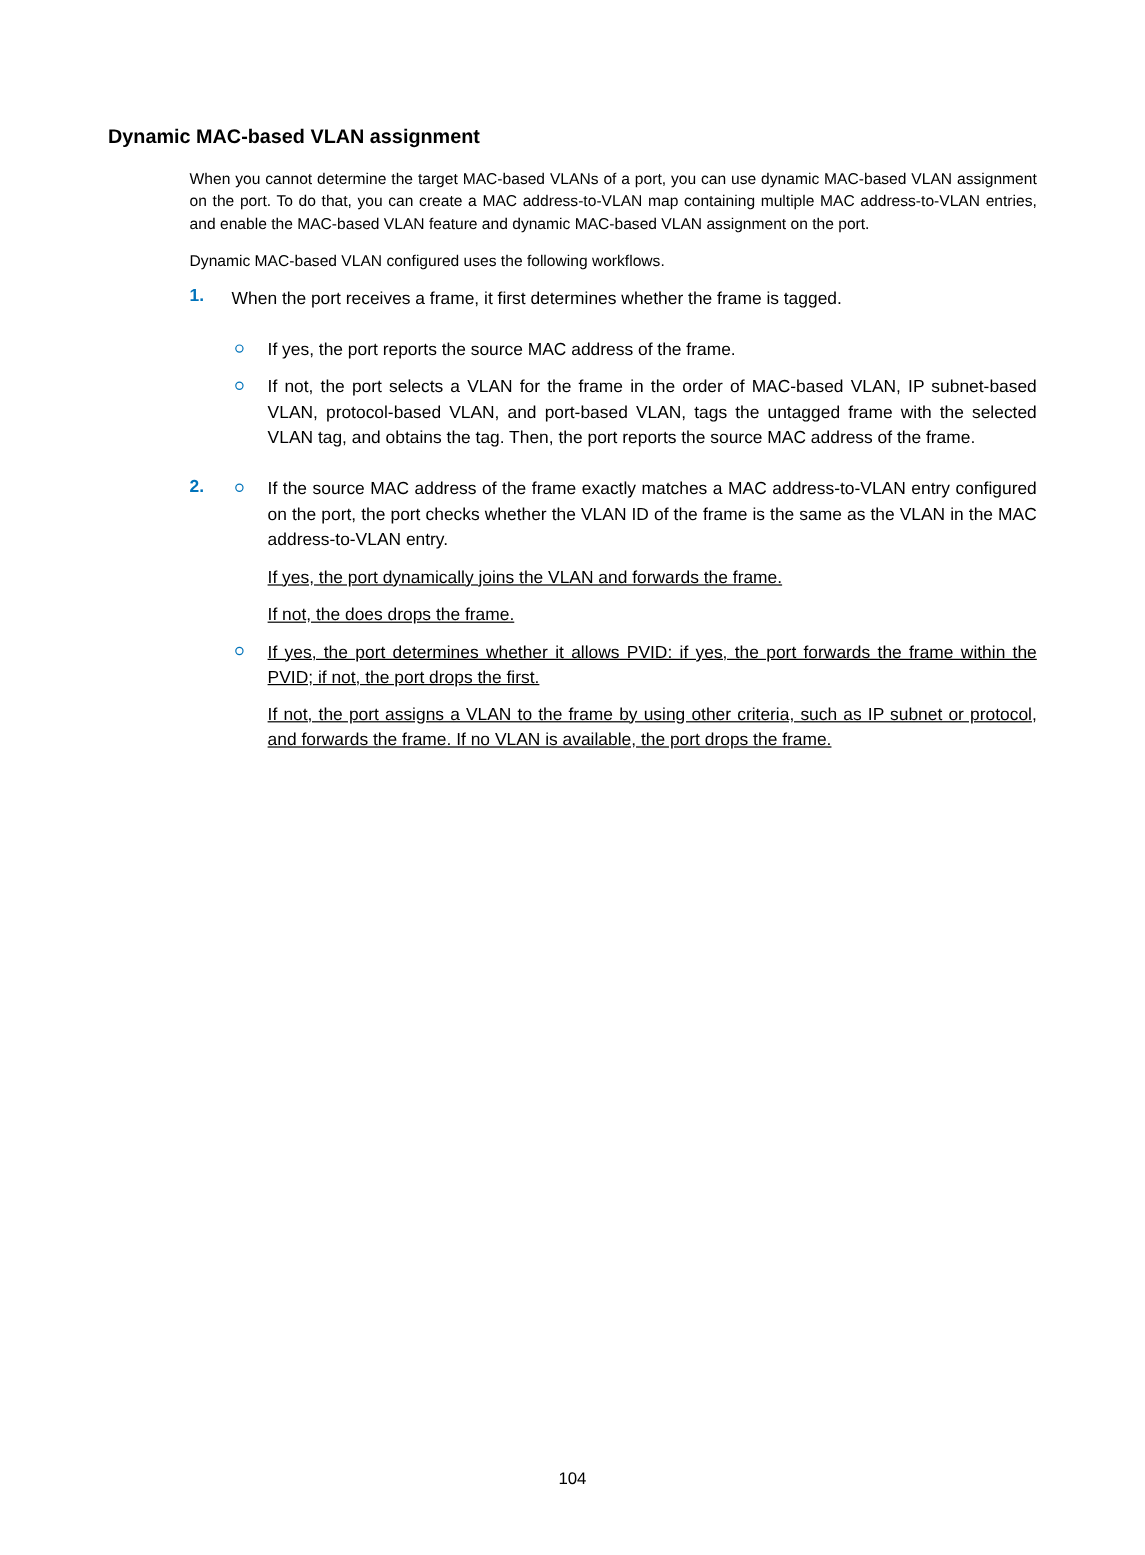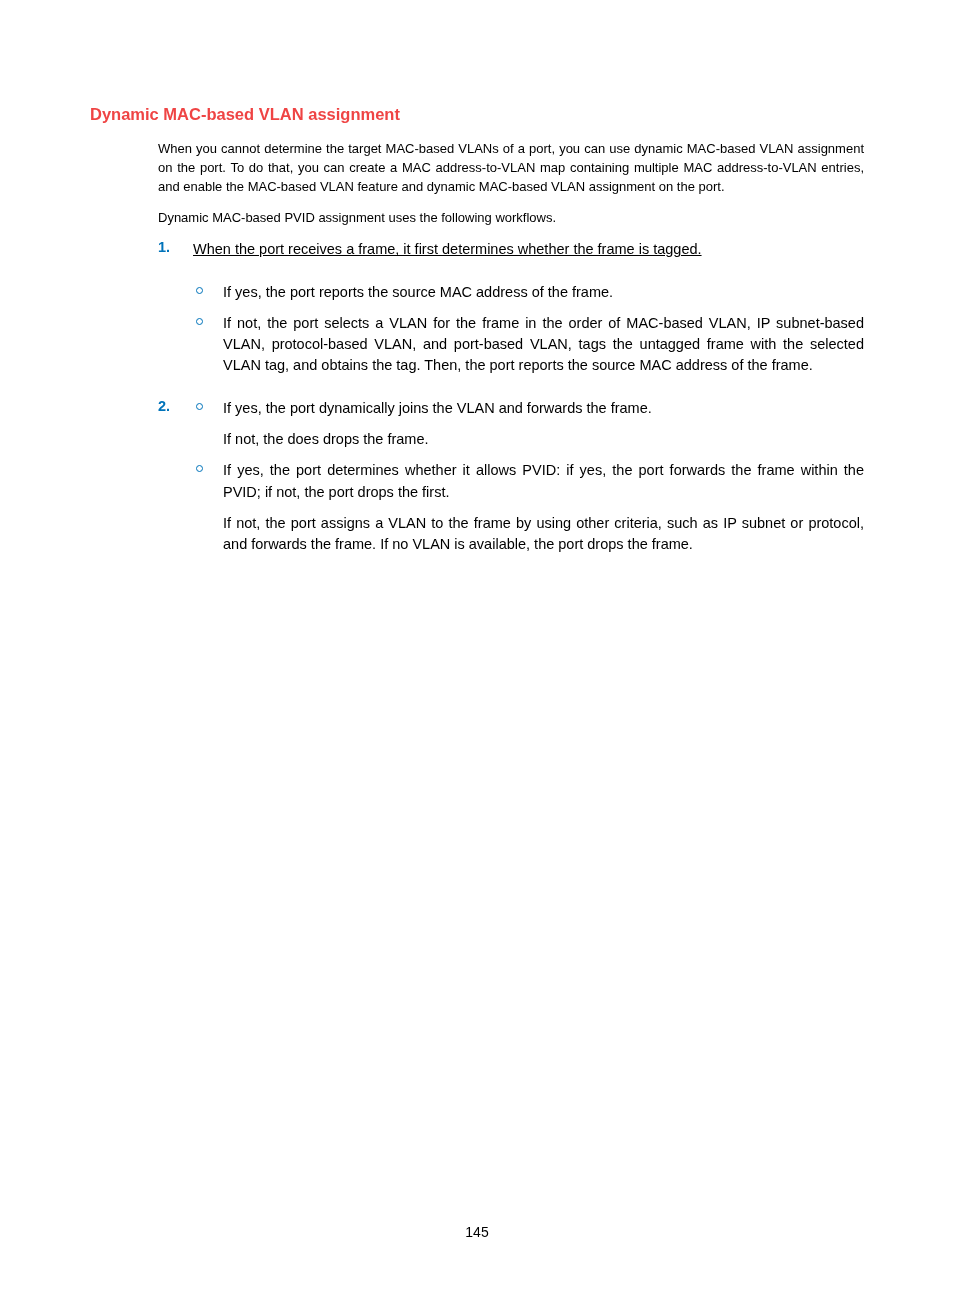--- a/index.html
+++ b/index.html
@@ -10,21 +10,21 @@
     body {
       width: 954px;
       height: 1296px;
       background: #ffffff;
       font-family: Arial, Helvetica, sans-serif;
       color: #000000;
       position: relative;
       padding: 105px 90px 0 90px;
     }
     .section-heading {
-      color: #ef4444;
+      color: #000000;
       font-weight: bold;
       font-size: 16.5px;
       margin-bottom: 16px;
     }
     .content {
       padding-left: 68px;
     }
     .paragraph {
       font-size: 13px;
       line-height: 1.45;
@@ -46,21 +46,20 @@
       left: 0;
       top: 0;
       color: #0073ba;
       font-weight: bold;
       font-size: 14.5px;
     }
     .ordered-text {
       font-size: 14.5px;
       line-height: 1.45;
       text-align: justify;
-      text-decoration: underline;
     }
     .sublist {
       list-style: none;
       padding: 0;
       margin-top: 22px;
     }
     .subitem {
       position: relative;
       padding-left: 30px;
       margin-bottom: 10px;
@@ -78,38 +77,39 @@
     .subitem-text {
       font-size: 14.5px;
       line-height: 1.45;
       text-align: justify;
     }
     .subpara {
       font-size: 14.5px;
       line-height: 1.45;
       margin-top: 10px;
       text-align: justify;
+      text-decoration: underline;
     }
     .page-number {
       position: absolute;
       bottom: 56px;
       left: 0;
       right: 0;
       text-align: center;
       font-size: 14px;
     }
   </style>
 </head>
 <body>
 
 <h3 class="section-heading">Dynamic MAC-based VLAN assignment</h3>
 
 <div class="content">
   <p class="paragraph">When you cannot determine the target MAC-based VLANs of a port, you can use dynamic MAC-based VLAN assignment on the port. To do that, you can create a MAC address-to-VLAN map containing multiple MAC address-to-VLAN entries, and enable the MAC-based VLAN feature and dynamic MAC-based VLAN assignment on the port.</p>
-  <p class="paragraph">Dynamic MAC-based PVID assignment uses the following workflows.</p>
+  <p class="paragraph">Dynamic MAC-based VLAN configured uses the following workflows.</p>
 
   <ol class="ordered-list">
 
     <li class="ordered-item">
       <span class="ordered-num">1.</span>
       <div class="ordered-text">When the port receives a frame, it first determines whether the frame is tagged.</div>
       <ul class="sublist">
         <li class="subitem">
           <span class="circle-bullet"></span>
           <div class="subitem-text">If yes, the port reports the source MAC address of the frame.</div>
@@ -119,27 +119,28 @@
           <div class="subitem-text">If not, the port selects a VLAN for the frame in the order of MAC-based VLAN, IP subnet-based VLAN, protocol-based VLAN, and port-based VLAN, tags the untagged frame with the selected VLAN tag, and obtains the tag. Then, the port reports the source MAC address of the frame.</div>
         </li>
       </ul>
     </li>
 
     <li class="ordered-item">
       <span class="ordered-num">2.</span>
       <ul class="sublist">
         <li class="subitem">
           <span class="circle-bullet"></span>
+          <div class="subitem-text">If the source MAC address of the frame exactly matches a MAC address-to-VLAN entry configured on the port, the port checks whether the VLAN ID of the frame is the same as the VLAN in the MAC address-to-VLAN entry.</div>
           <div class="subpara">If yes, the port dynamically joins the VLAN and forwards the frame.</div>
           <div class="subpara">If not, the does drops the frame.</div>
         </li>
         <li class="subitem">
           <span class="circle-bullet"></span>
           <div class="subpara">If yes, the port determines whether it allows PVID: if yes, the port forwards the frame within the PVID; if not, the port drops the first.</div>
           <div class="subpara">If not, the port assigns a VLAN to the frame by using other criteria, such as IP subnet or protocol, and forwards the frame. If no VLAN is available, the port drops the frame.</div>
         </li>
       </ul>
     </li>
 
   </ol>
 </div>
 
-<div class="page-number">145</div>
+<div class="page-number">104</div>
 
 </body></html>

